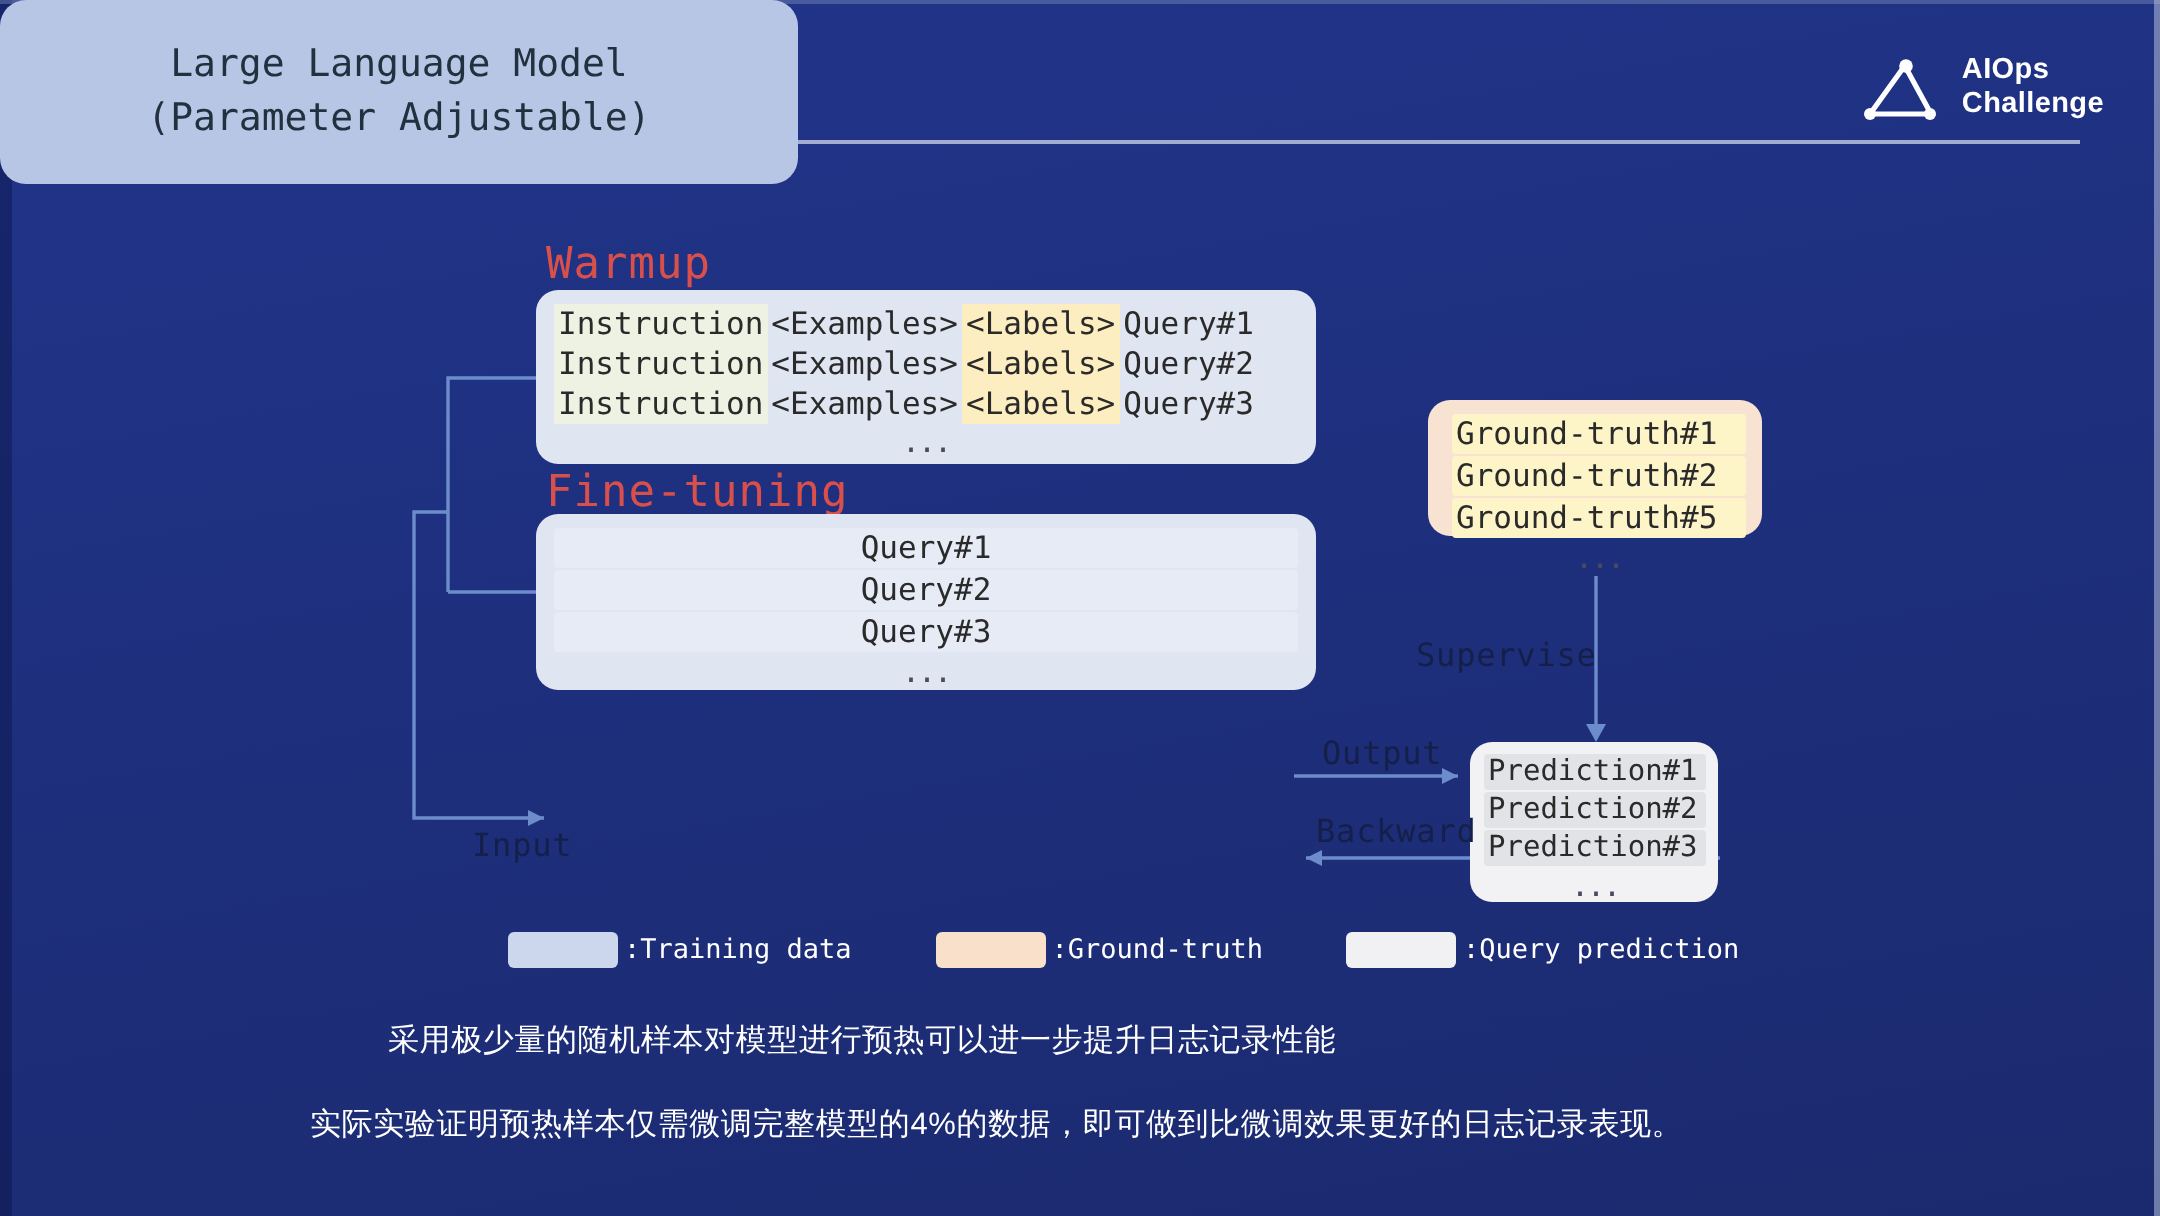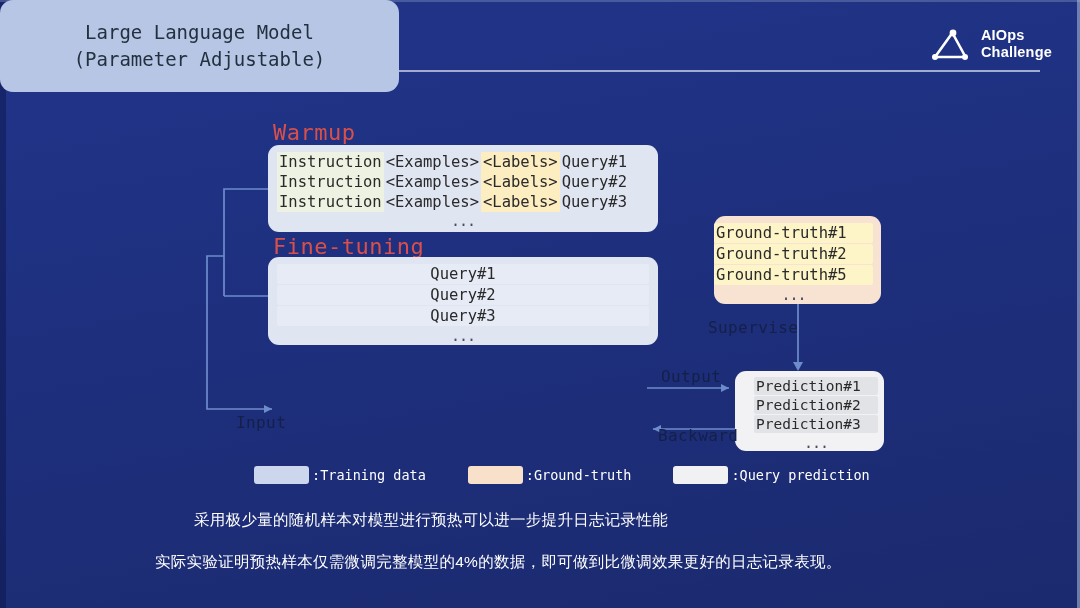--- a/index.html
+++ b/index.html
@@ -117,47 +117,47 @@
     display: flex; align-items: center; justify-content: center;
   }
   #card-llm .llm-text {
     font-family: "DejaVu Sans Mono", monospace;
     font-size: 19px; color: #22303f; text-align: center; line-height: 27px;
     white-space: pre-line;
   }
 
   
   #card-groundtruth {
-    left: 714px; top: 216px; width: 167px; height: 88px;
-    background: #f8e3d3; border-radius: 11px; padding: 7px 8px 4px 0;
+    left: 714px; top: 200px; width: 167px; height: 68px;
+    background: #f8e3d3; border-radius: 11px; padding: 7px 8px 4px 12px;
   }
   #card-groundtruth .row {
     background: #fdf4c8; margin-bottom: 1px; border-radius: 2px;
     padding-left: 2px;
   }
 
   
   #card-prediction {
-    left: 735px; top: 371px; width: 149px; height: 80px;
-    background: #f2f2f4; border-radius: 11px; padding: 6px 6px 3px 19px;
+    left: 735px; top: 371px; width: 124px; height: 80px;
+    background: #f2f2f4; border-radius: 11px; padding: 6px 6px 3px 7px;
   }
   #card-prediction .row {
     background: #e2e3e6; margin-bottom: 1px; border-radius: 2px;
     padding-left: 2px; font-size: 14.5px; line-height: 18px;
   }
 
   
   .wire-label {
     position: absolute;
     font-family: "DejaVu Sans Mono", monospace;
     font-size: 16px; color: #142049; letter-spacing: 0.4px;
   }
   #lbl-supervise { left: 708px; top: 318px; }
   #lbl-output    { left: 661px; top: 367px; }
-  #lbl-backward  { left: 658px; top: 426px; text-align: center; }
+  #lbl-backward  { left: 658px; top: 406px; text-align: center; }
   #lbl-input     { left: 236px; top: 413px; }
 
   
   #legend {
     position: absolute; left: 254px; top: 466px;
     display: flex; align-items: center; gap: 42px;
   }
   .legend-item { display: flex; align-items: center; gap: 3px; }
   .legend-swatch {
     width: 55px; height: 18px; border-radius: 3px; display: block;

